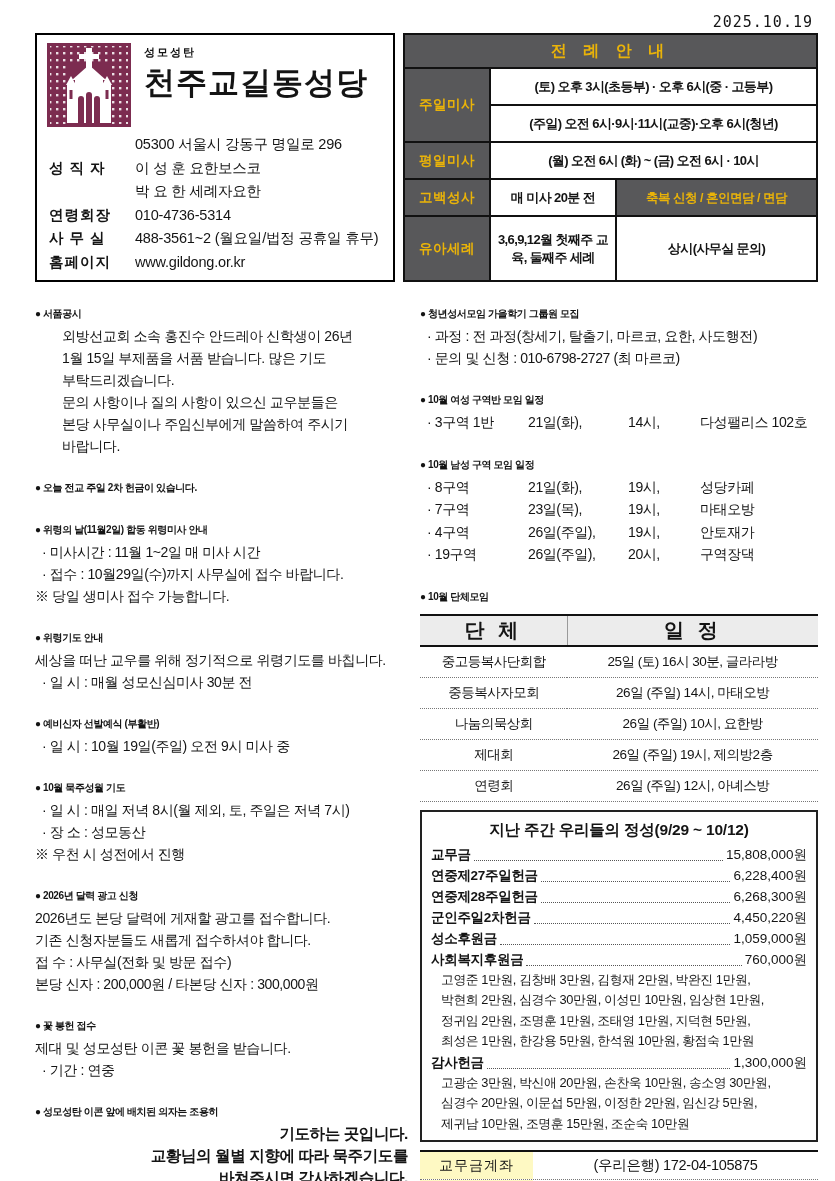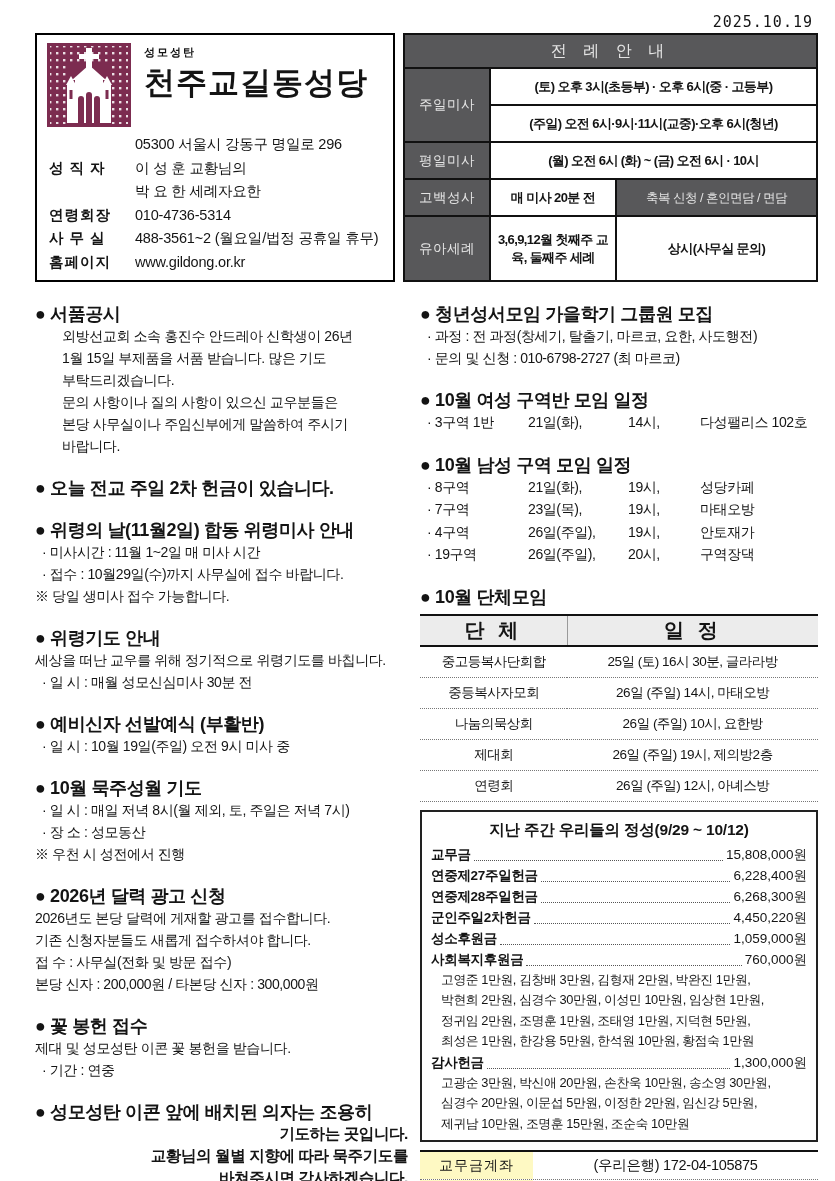--- a/index.html
+++ b/index.html
@@ -19,32 +19,32 @@
   .church-titles{margin-left:13px;padding-top:2px;}
   .church-sub{font-size:11px;font-weight:bold;letter-spacing:2px;}
   .church-name{font-size:31px;font-weight:bold;letter-spacing:1px;margin-top:2px;}
   .info-rows{margin-top:6px;}
   .info-row{display:flex;line-height:23.5px;font-size:14.5px;letter-spacing:-0.2px;}
   .info-label{width:86px;flex-shrink:0;font-weight:bold;letter-spacing:1px;padding-left:2px;}
   .info-value{flex:1;}
   
   .liturgy{flex:1;border-collapse:collapse;table-layout:fixed;}
   .liturgy td,.liturgy th{border:2px solid #111;padding:2px 3px;}
-  .liturgy .dk{background:#58585a;color:#e5e5e5;font-weight:normal;}
+  .liturgy .dk{background:#58585a;color:#eab308;font-weight:bold;}
   .liturgy th.hd{font-size:16px;letter-spacing:6px;height:28px;}
   .liturgy td.lbl{text-align:center;font-size:13.5px;letter-spacing:0.5px;}
   .liturgy td.val{text-align:center;font-weight:600;font-size:13px;letter-spacing:-0.6px;}
   .liturgy td.val2{text-align:center;font-size:12.5px;letter-spacing:-0.5px;line-height:16px;}
   
   .columns{display:flex;gap:12px;padding:0 17px 0 35px;margin-top:21px;}
   .col-left{width:373px;flex-shrink:0;}
   .col-right{flex:1;min-width:0;}
   
   .ln{line-height:22px;letter-spacing:-0.4px;font-size:14px;}
-  .ln.title{font-weight:bold;font-size:18px;}
+  .ln.title{font-weight:bold;font-size:10px;}
   .ln.gap{margin-top:20px;}
   .ln.ind{padding-left:27px;}
   .ln.dot{padding-left:7px;}
   .ln.title-cont{font-weight:bold;font-size:15.5px;padding-left:20px;text-align:right;}
   
   .meet-row{display:flex;line-height:22.5px;font-size:14px;letter-spacing:-0.4px;}
   .m-name{width:108px;flex-shrink:0;padding-left:7px;box-sizing:border-box;}
   .m-date{width:100px;flex-shrink:0;}
   .m-time{width:64px;flex-shrink:0;}
   .m-place{flex:1;padding-left:8px;}
@@ -116,21 +116,21 @@
       </div>
       <div class="info-rows">
 
           <div class="info-row">
             <span class="info-label"></span>
             <span class="info-value">05300 서울시 강동구 명일로 296</span>
           </div>
 
           <div class="info-row">
             <span class="info-label">성 직 자</span>
-            <span class="info-value">이 성 훈 교황님의</span>
+            <span class="info-value">이 성 훈 요한보스코</span>
           </div>
 
           <div class="info-row">
             <span class="info-label"></span>
             <span class="info-value">박 요 한 세례자요한</span>
           </div>
 
           <div class="info-row">
             <span class="info-label">연령회장</span>
             <span class="info-value">010-4736-5314</span>

